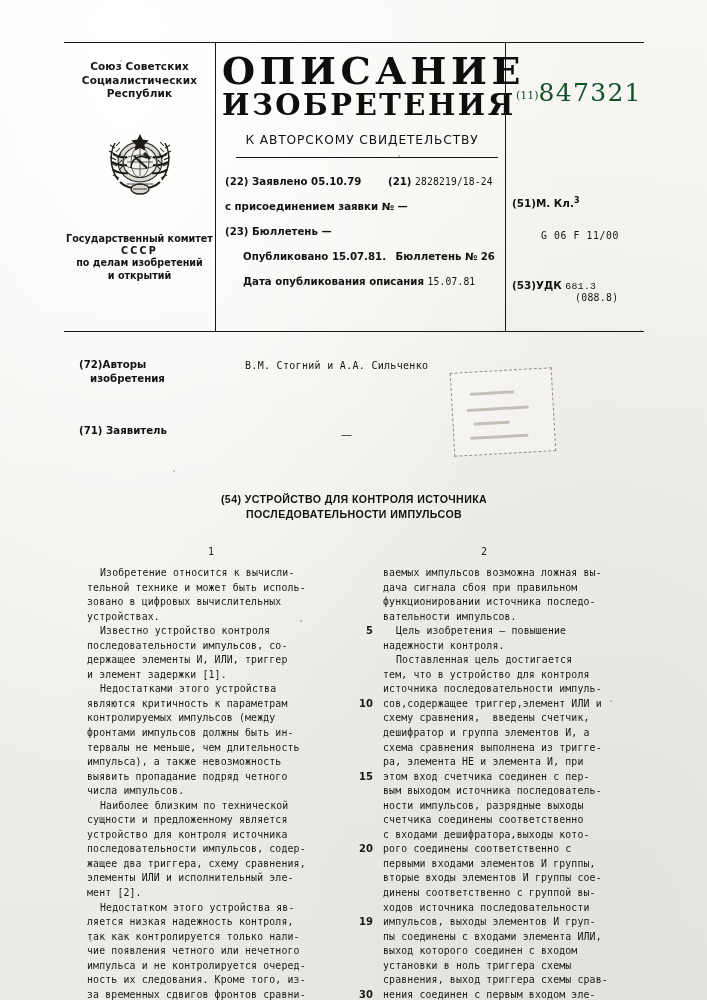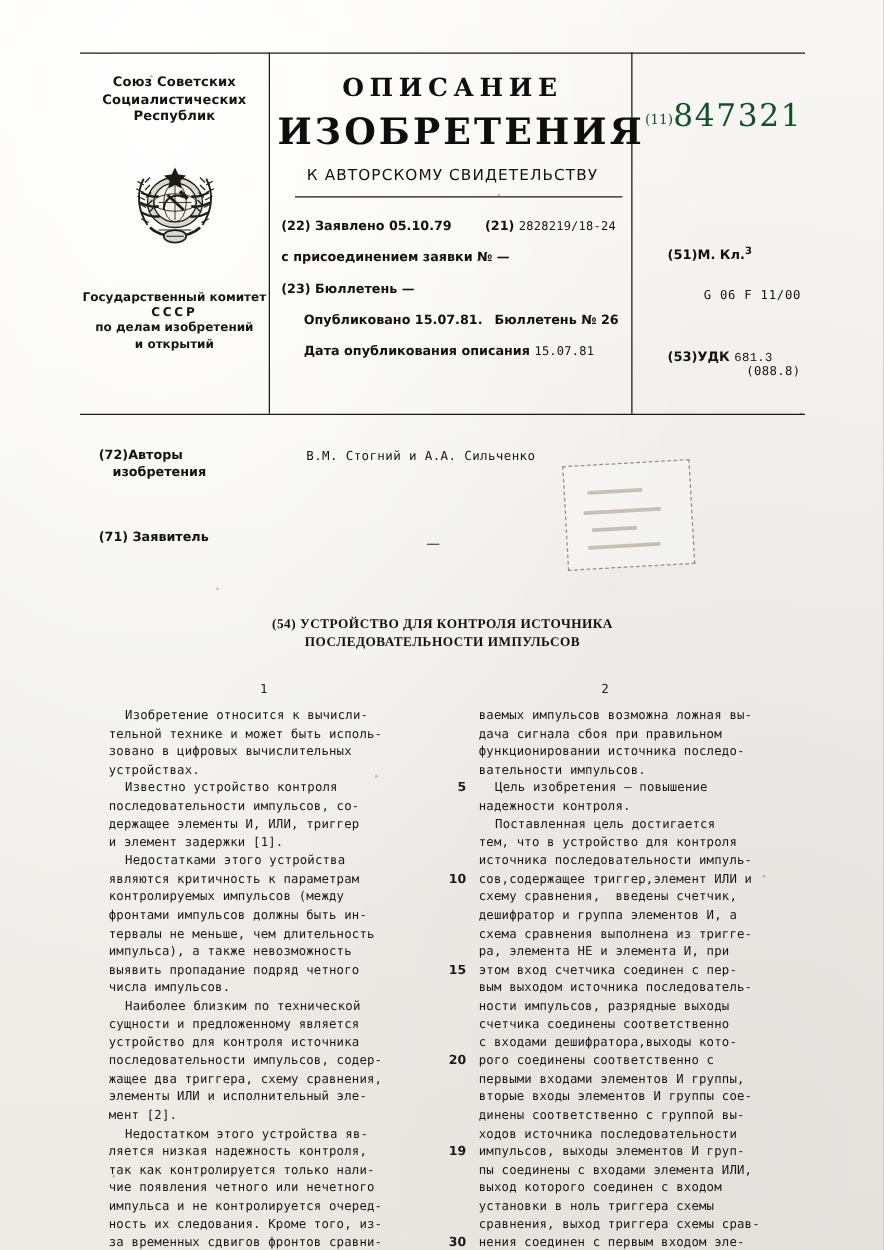--- a/index.html
+++ b/index.html
@@ -101,21 +101,21 @@
     position: absolute;
     left: 222px; top: 54px; width: 280px;
     text-align: center;
   }
   .m-line1, .m-line2 {
     font-family: "DejaVu Serif", serif;
     font-weight: 700;
     color: #101010;
   }
   .m-line1 {
-    font-size: 20px;
+    font-size: 38px;
     letter-spacing: 4.5px;
     line-height: 33px;
   }
   .m-line2 {
     font-size: 29px;
     letter-spacing: 2.5px;
     line-height: 34px;
     margin-top: 1px;
   }
   .m-sub {
@@ -162,21 +162,20 @@
   }
   .dash { letter-spacing: 0; }
   .bib-21 { position: absolute; left: 163px; top: 0; }
 
   .classif {
     position: absolute;
     left: 512px; top: 196px;
     font-size: 10.4px;
     font-weight: 700;
     color: #141414;
-    margin-left: 22px;
   }
   .cl-mk  { white-space: nowrap; }
   .cl-mk sup { font-size: 8px; }
   .cl-ipc {
     font-family: "DejaVu Sans Mono", monospace;
     font-weight: 400;
     font-size: 9.8px;
     margin-top: 21px;
     margin-left: 29px;
     letter-spacing: .6px;
@@ -250,21 +249,21 @@
     background: #7b7566;
     opacity: .55;
     border-radius: 1px;
   }
 
   
   .doc-title {
     position: absolute;
     left: 64px; top: 492px; width: 580px;
     text-align: center;
-    font-family: Liberation Serif, serif;
+    font-family: Liberation Sans, sans-serif;
     font-size: 10.6px;
     font-weight: 700;
     line-height: 15px;
     letter-spacing: .4px;
     color: #141414;
   }
 
   
   .colnum {
     position: absolute;

